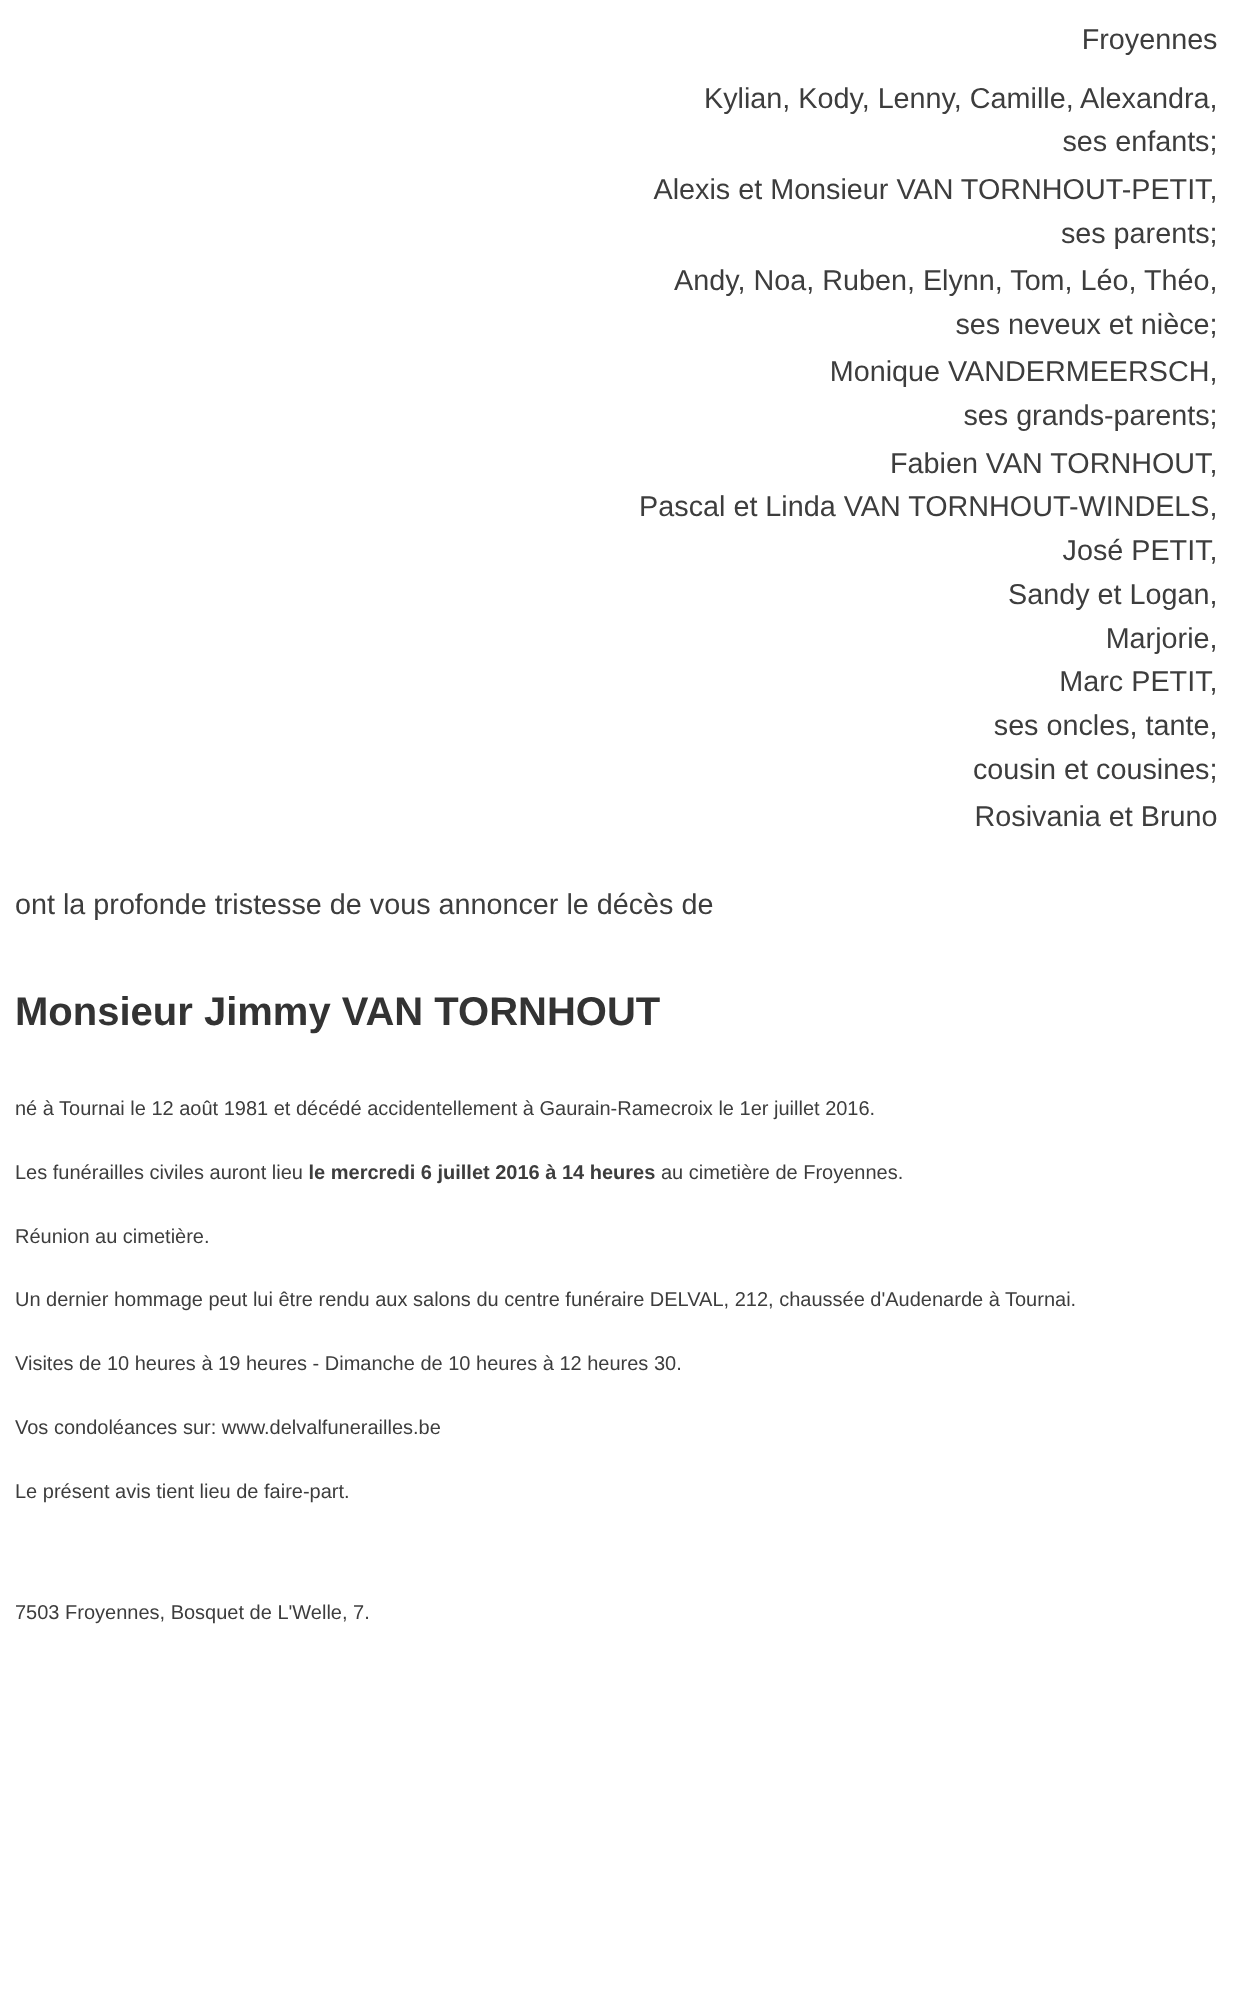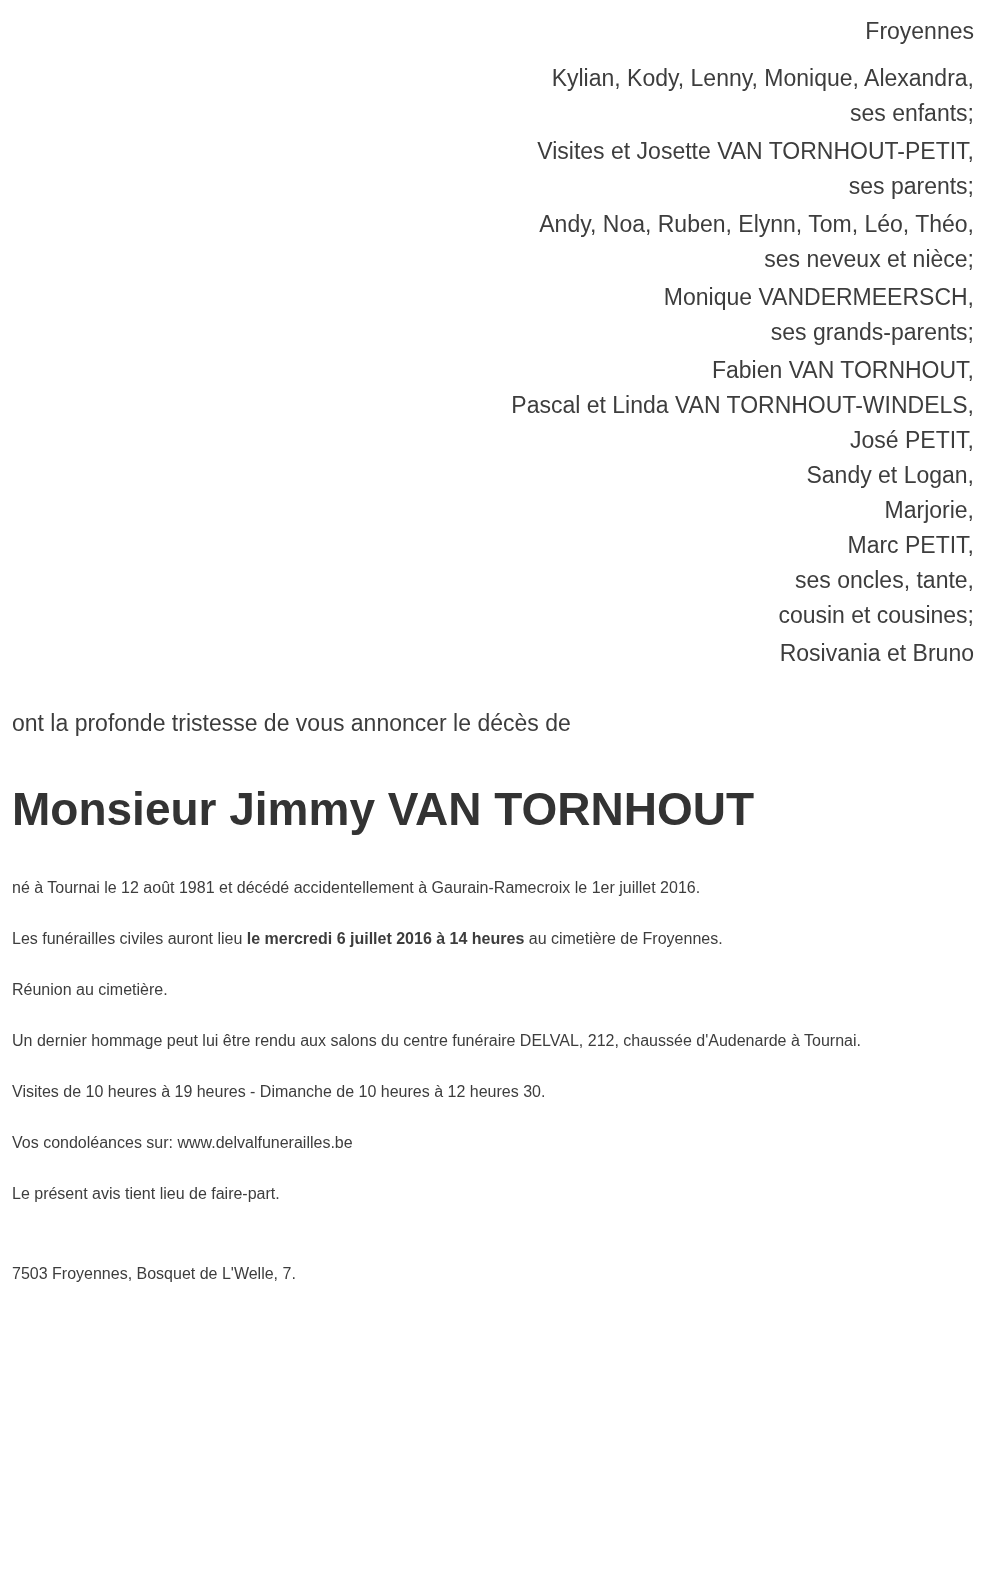--- a/index.html
+++ b/index.html
@@ -13,44 +13,44 @@
     padding: 14px 26px 24px 12px;
   }
   .line { font-size: 23px; line-height: 35px; }
   .left { text-align: right; }
   .right { text-align: right; }
   .group { margin-bottom: 3px; }
   .place-line { margin-bottom: 12px; }
   .announce { margin-top: 34px; font-size: 23px; line-height: 36px; }
   .title {
     margin-top: 44px;
-    font-size: 46px;
+    font-size: 32px;
     line-height: 48px;
     font-weight: bold;
     color: #333333;
   }
   .section { margin-top: 36px; }
   .para { font-size: 16px; line-height: 38px; margin: 0 0 13px 0; }
   .bold { font-weight: bold; }
-  .footer { margin-top: 42px; }
+  .footer { margin-top: 59px; }
 </style>
 </head>
 <body>
 
 <div class="page">
 
   <div class="line left place-line">Froyennes</div>
 
   <div class="group">
-    <div class="line left">Kylian, Kody, Lenny, Monique, Alexandra,</div>
+    <div class="line left">Kylian, Kody, Lenny, Camille, Alexandra,</div>
     <div class="line right">ses enfants;</div>
   </div>
 
   <div class="group">
-    <div class="line left">Visites et Josette VAN TORNHOUT-PETIT,</div>
+    <div class="line left">Alexis et Monsieur VAN TORNHOUT-PETIT,</div>
     <div class="line right">ses parents;</div>
   </div>
 
 
   <div class="group">
     <div class="line left">Andy, Noa, Ruben, Elynn, Tom, Léo, Théo,</div>
     <div class="line right">ses neveux et nièce;</div>
   </div>
 
   <div class="group">

